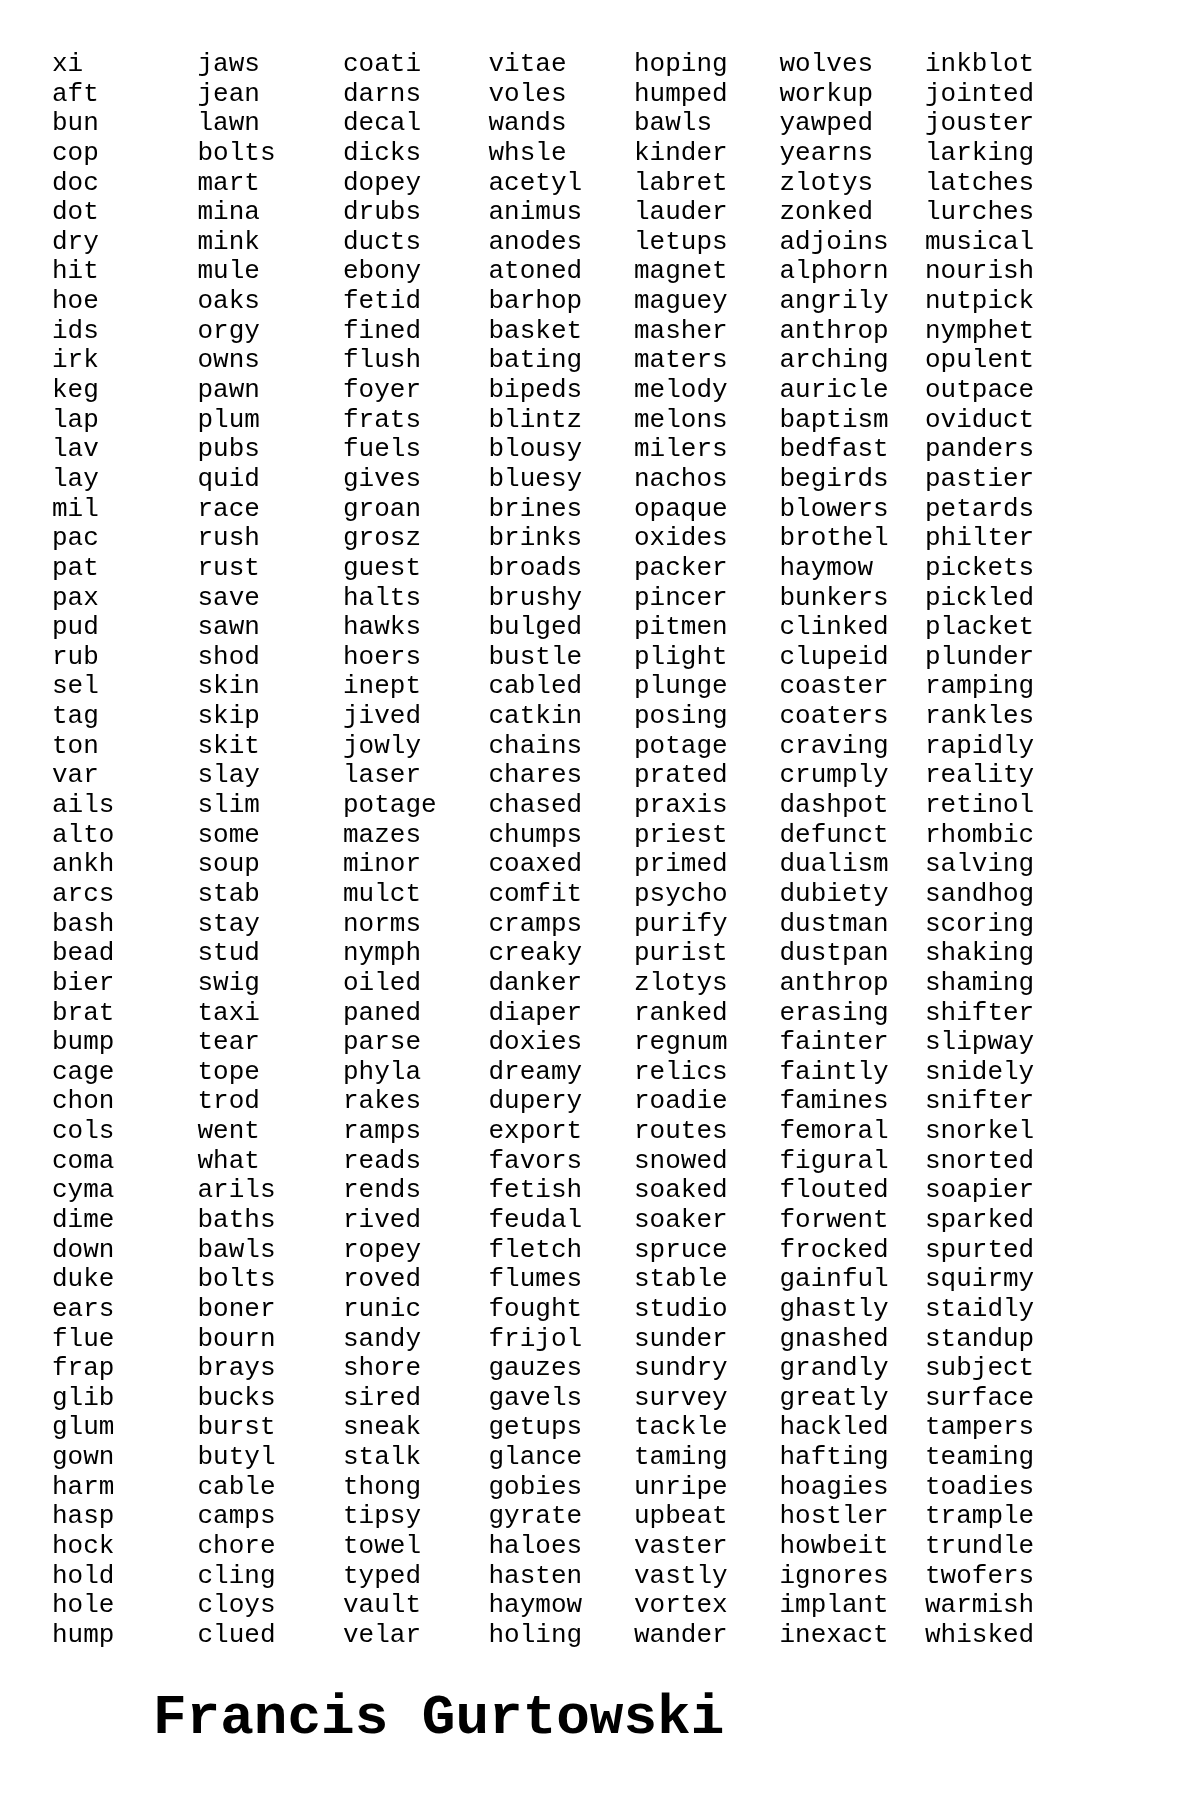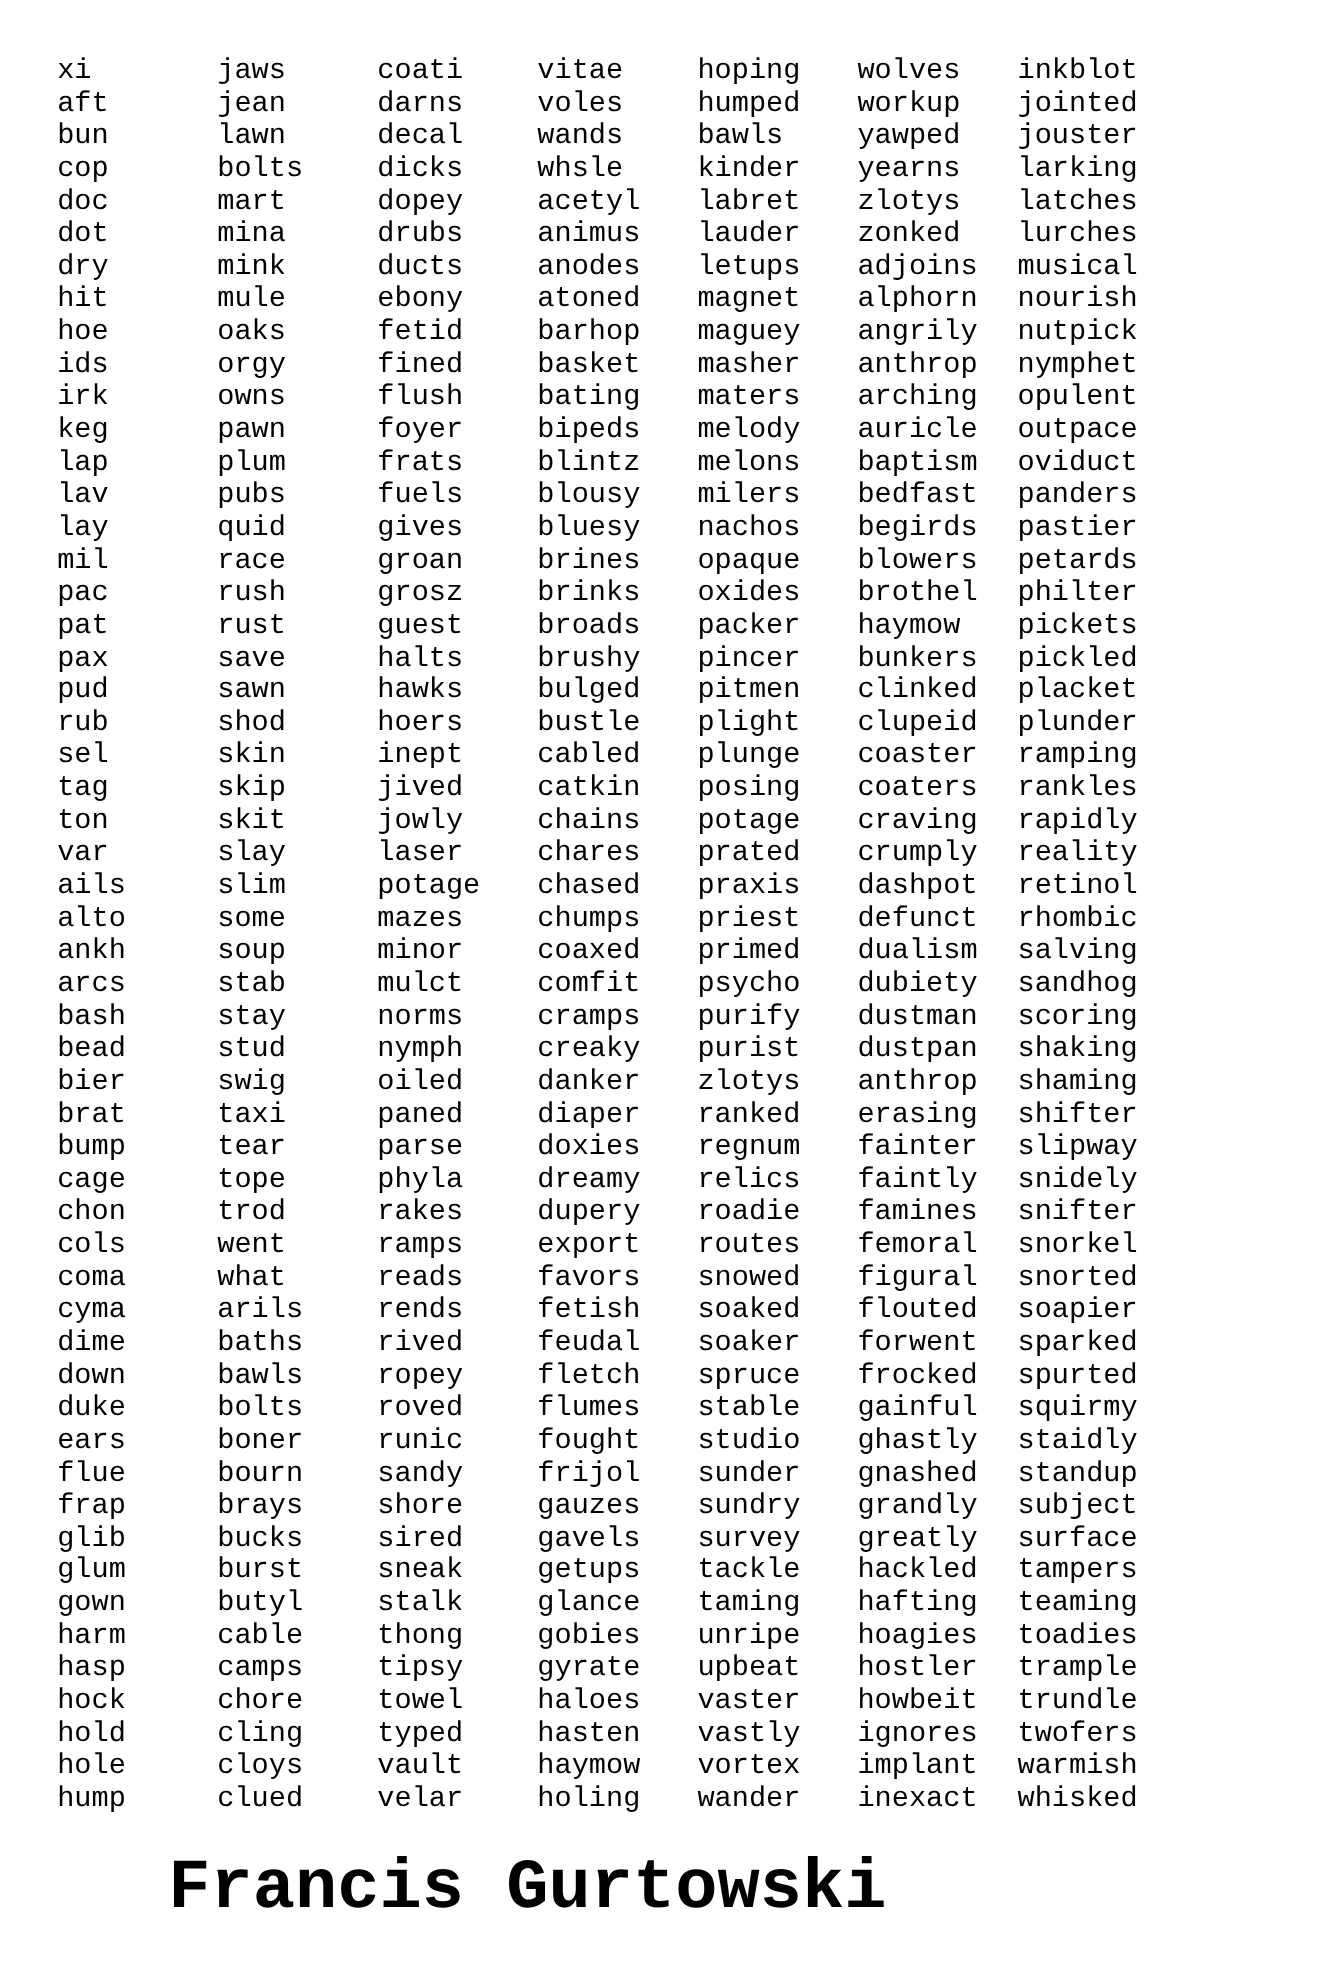--- a/index.html
+++ b/index.html
@@ -15,21 +15,21 @@
     color: #000000;
     white-space: pre;
     letter-spacing: 0px;
   }
   .author-name {
     position: absolute;
     left: 153px;
     top: 1678px;
     font-family: "Liberation Mono", "DejaVu Sans Mono", monospace;
     font-weight: bold;
-    font-size: 64px;
+    font-size: 56px;
     line-height: 80px;
     color: #000000;
     white-space: pre;
   }
 </style>
 </head>
 <body>
 
 <div class="page">
   <div class="word-grid" id="word-grid">

